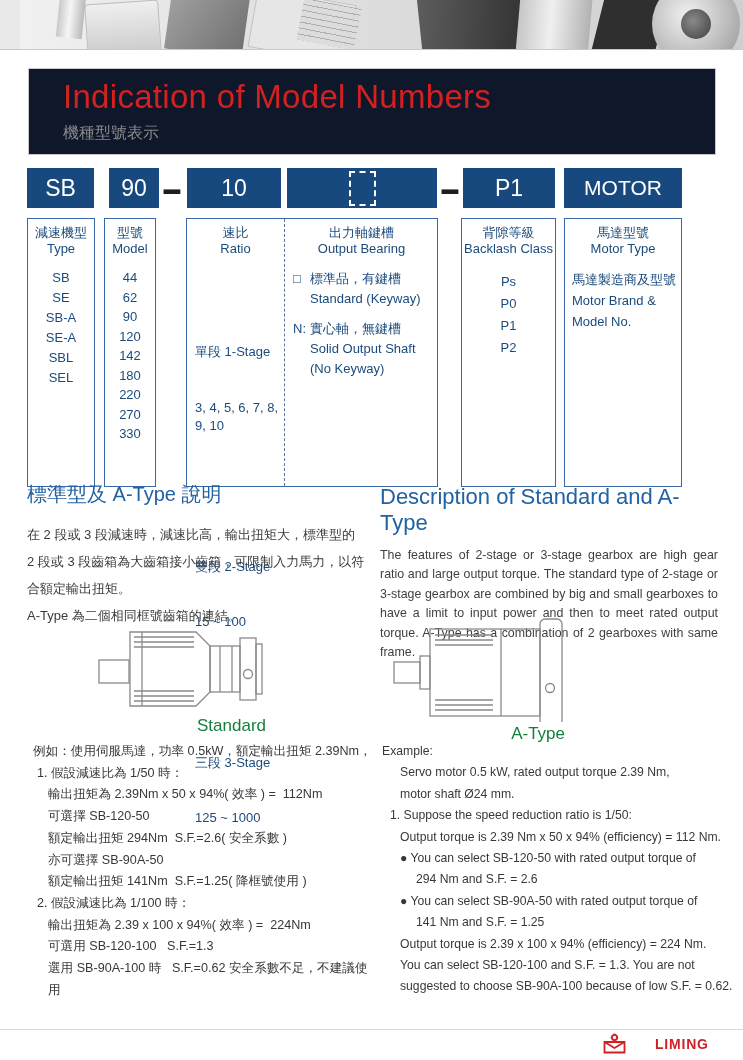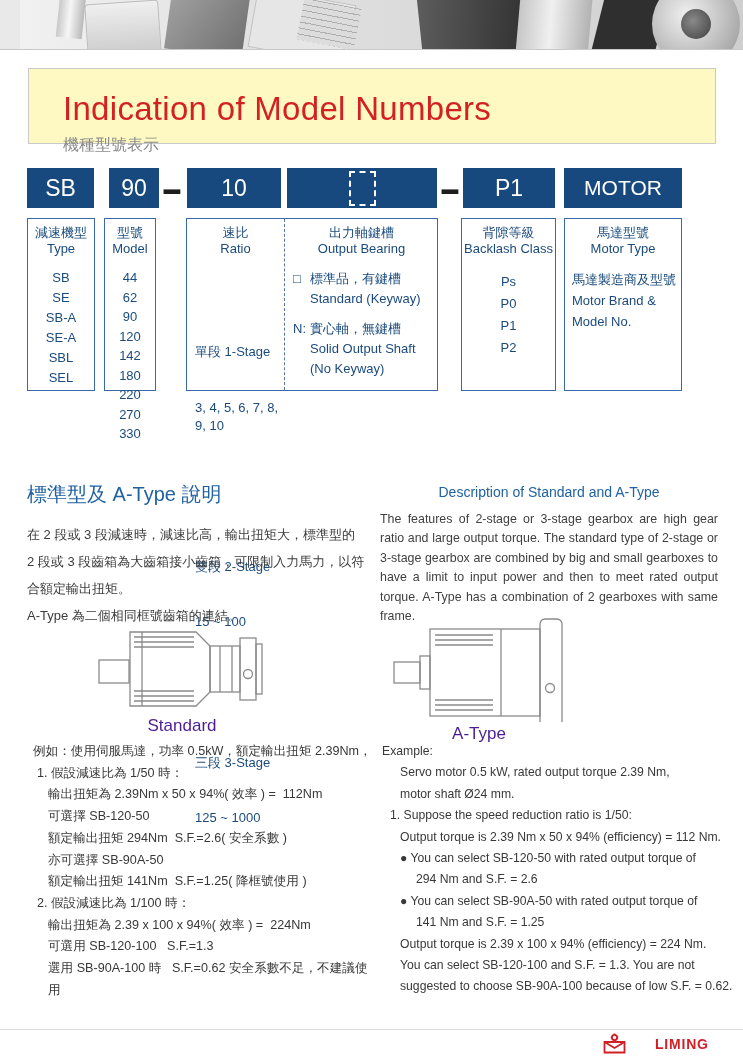--- a/index.html
+++ b/index.html
@@ -25,56 +25,56 @@
              background:linear-gradient(100deg,#5d5d5d,#2e2e2e); }
   .p-cyl2  { left:518px; top:-5px; width:72px; height:62px; transform:rotate(5deg);
              background:linear-gradient(90deg,#c6c6c6,#f0f0f0 45%,#b2b2b2); }
   .p-dark3 { left:598px; top:-8px; width:62px; height:72px; transform:rotate(14deg); background:#2f2f2f; }
   .p-flange{ left:652px; top:-20px; width:88px; height:88px; border-radius:50%;
              background:radial-gradient(circle at 40% 40%, #f1f1f1, #bcbcbc 55%, #8d8d8d); }
   .p-hub   { left:681px; top:9px; width:30px; height:30px; border-radius:50%;
              background:radial-gradient(circle at 40% 40%, #8a8a8a, #3e3e3e); }
 
   
-  .title-box { left:28px; top:68px; width:688px; height:76px; border:1px solid #c9c9c9; background:#fef9c3;
-               padding:21px 0 0 34px; box-sizing:border-box; }
+  .title-box { left:28px; top:68px; width:688px; height:87px; border:1px solid #c9c9c9; background:#0f172a;
+               padding:9px 0 0 34px; box-sizing:border-box; }
   .title { font-size:33px; color:#D32121; font-weight:500; letter-spacing:.3px; }
   .subtitle { font-size:16px; color:#8A8A8A; margin-top:7px; }
 
   
   .navy { position:absolute; top:168px; height:40px; background:#17497E; color:#fff;
           display:flex; align-items:center; justify-content:center; font-size:23px; }
   .dash { position:absolute; top:168px; height:40px; width:24px; display:flex; align-items:center; justify-content:center;
           font-size:34px; font-weight:700; color:#1E1E1E; transform:scaleY(1.35); }
   .dsq  { width:27px; height:35px; border:2px dashed #ffffff; box-sizing:border-box; }
 
   
-  .colbox { position:absolute; top:218px; height:173px; border:1.5px solid #3A67A5; background:#fff;
+  .colbox { position:absolute; top:218px; height:269px; border:1.5px solid #3A67A5; background:#fff;
             color:#1B4B7D; box-sizing:border-box; }
   .colhead { text-align:center; padding-top:6px; font-size:13px; line-height:16px; height:34px; }
   .clist { text-align:center; font-size:13px; margin-top:9px; }
   .lh20 div { line-height:20px; } .lh195 div { line-height:19.5px; } .lh22 div { line-height:22px; }
   .ratio-wrap { padding:10px 2px 0 8px; font-size:13px; line-height:18.5px; white-space:pre-wrap; }
   .rgroup { margin-bottom:11px; width:94px; }
   .ob-wrap { padding:10px 4px 0 9px; font-size:13px; line-height:20px; }
   .ob-row { display:flex; }
   .ob-mark { width:17px; flex:0 0 auto; }
   .ob-en { padding-left:17px; }
   .ob-gap { height:10px; }
   .motor-lines { padding:10px 4px 0 7px; font-size:13px; line-height:21px; }
   .vdash { position:absolute; left:97px; top:0; bottom:0; border-left:1px dashed #57759F; }
 
   
   .sec-h-zh { font-size:20px; color:#2162A2; font-weight:500; }
-  .sec-h-en { font-size:14px; color:#2162A2; font-weight:500;text-align:center; }
+  .sec-h-en { font-size:22px; color:#2162A2; font-weight:500; }
   .sec-p-zh { margin-top:13px; font-size:13px; line-height:27px; color:#3B3B3B; }
   .sec-p-en { margin-top:10px; font-size:12.4px; line-height:19.4px; color:#3F3F3F; text-align:justify; }
 
   
-  .diag-label { text-align:center; font-size:17px; color:#4c1d95; font-weight:500; }
+  .diag-label { text-align:right; font-size:17px; color:#15803d; font-weight:500; }
   svg.draw { stroke:#8a8a8a; fill:none; stroke-width:1.3; }
 
   
   .xline { font-size:12.6px; line-height:21.7px; color:#383838; white-space:pre-wrap; }
   .en .xline { font-size:12.2px; line-height:21.4px; }
   .z0 { padding-left:6px; } .z1 { padding-left:21px; } .z2 { padding-left:36px; } .znum { padding-left:10px; }
   .e0 { padding-left:4px; } .e1 { padding-left:22px; } .e2 { padding-left:38px; } .enum { padding-left:12px; }
 
   
   .foot-line { left:0; top:1029px; width:743px; height:1px; background:#d9d9d9; }

